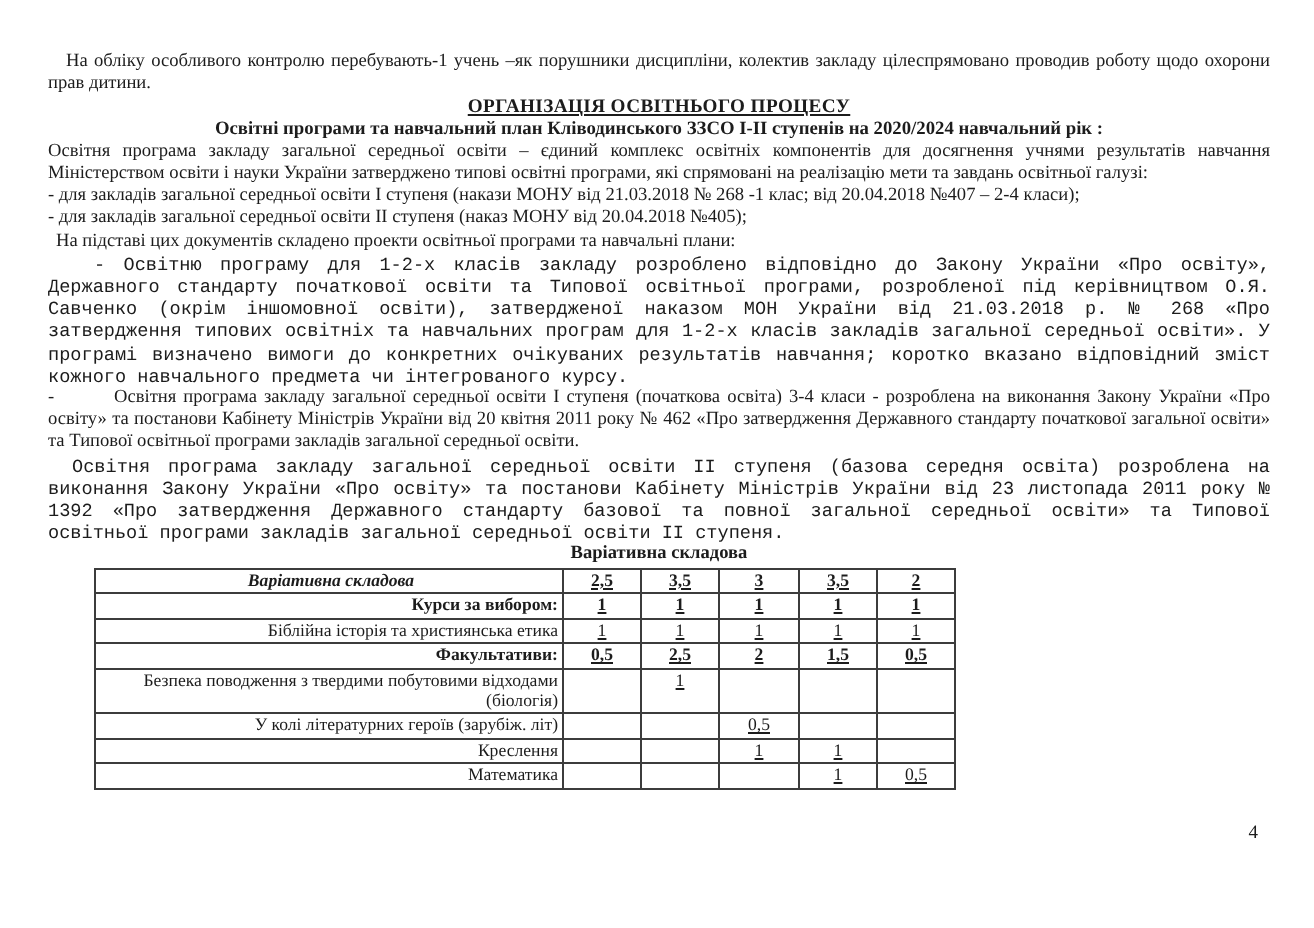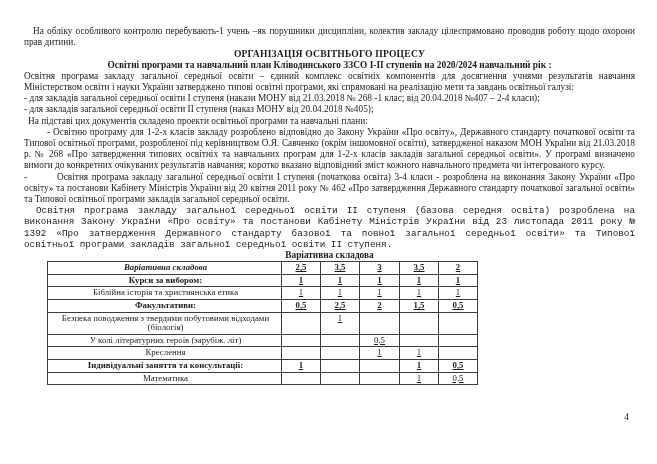--- a/index.html
+++ b/index.html
@@ -17,29 +17,30 @@
     box-sizing: border-box;
   }
   .para {
     margin: 0;
     font-size: 9.3px;
     line-height: 11.2px;
     text-align: justify;
   }
   .indent-sm  { text-indent: 9px; }
   .indent-p2  { text-indent: 4px; }
-  .indent-p3  { text-indent: 23px; }
+  .indent-p3  { text-indent: 23px; font-family: Liberation Mono, monospace; }
   .indent-p5  { text-indent: 12px; font-family: Liberation Mono, monospace; }
   .heading {
     margin: 0;
     font-size: 9.6px;
     line-height: 11.2px;
     font-weight: bold;
     text-align: center;
     letter-spacing: 0.2px;
+    text-decoration: underline;
   }
   .subheading {
     margin: 0;
     font-size: 9.4px;
     line-height: 11.2px;
     font-weight: bold;
     text-align: center;
   }
   .hang-dash {
     display: inline-block;
@@ -60,21 +61,21 @@
     margin-left: 23px;
   }
   table.variativna td {
     border: 1px solid #3c3c3c;
     font-size: 8.8px;
     line-height: 9.6px;
     padding: 1px 2px 1px 2px;
     vertical-align: top;
     overflow: hidden;
   }
-  table.variativna td.lbl { text-align: center; padding-left: 4px; }
+  table.variativna td.lbl { text-align: right; padding-left: 4px; }
   table.variativna td.num { text-align: center; text-decoration: underline; }
   tr.hdr td { font-weight: bold; }
   tr.hdr td.lbl { font-style: italic; text-align: center; }
   tr.bold td { font-weight: bold; }
   .page-number {
     position: absolute;
     top: 412px;
     right: 27px;
     font-size: 9.5px;
     line-height: 11px;
@@ -166,28 +167,20 @@
           <td class="num"></td>
         </tr>
         <tr>
           <td class="lbl">Креслення</td>
           <td class="num"></td>
           <td class="num"></td>
           <td class="num">1</td>
           <td class="num">1</td>
           <td class="num"></td>
         </tr>
-        <tr class="bold">
-          <td class="lbl">Індивідуальні заняття та консультації:</td>
-          <td class="num">1</td>
-          <td class="num"></td>
-          <td class="num"></td>
-          <td class="num">1</td>
-          <td class="num">0,5</td>
-        </tr>
         <tr>
           <td class="lbl">Математика</td>
           <td class="num"></td>
           <td class="num"></td>
           <td class="num"></td>
           <td class="num">1</td>
           <td class="num">0,5</td>
         </tr>
       </tbody>
   </table>

